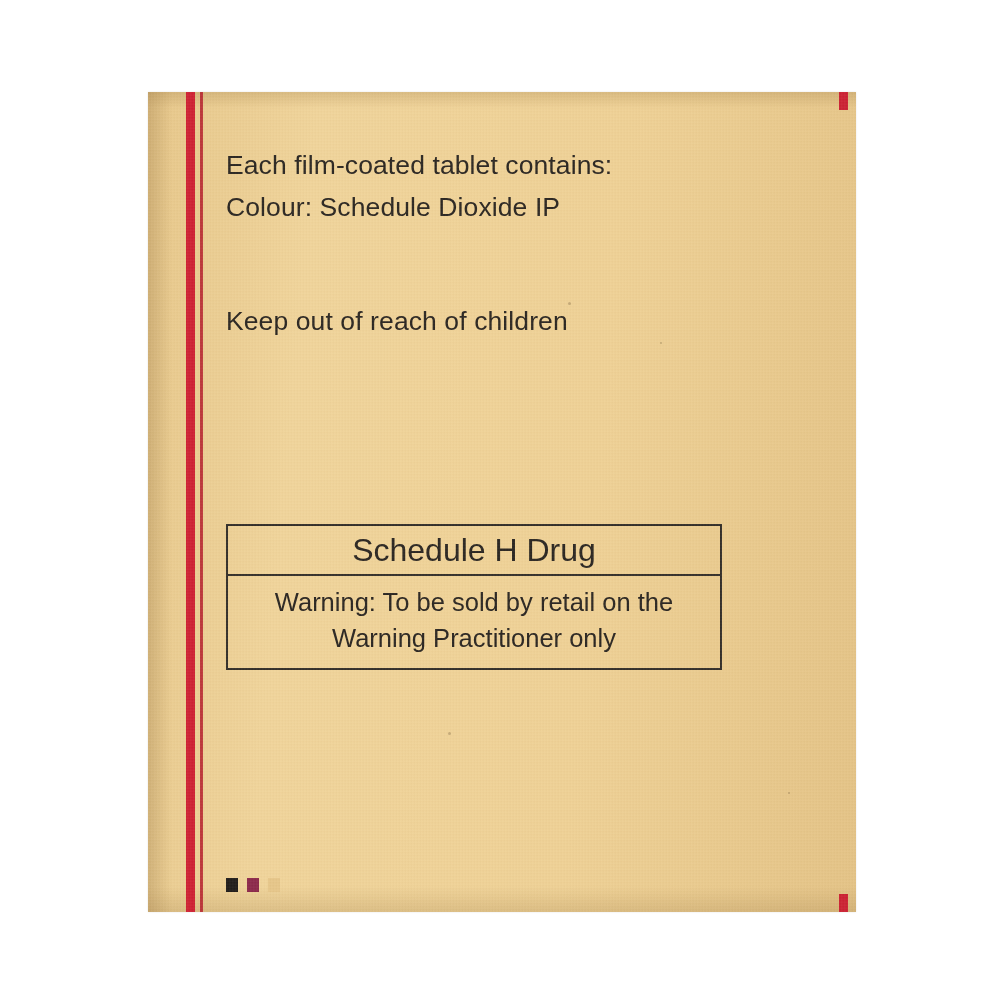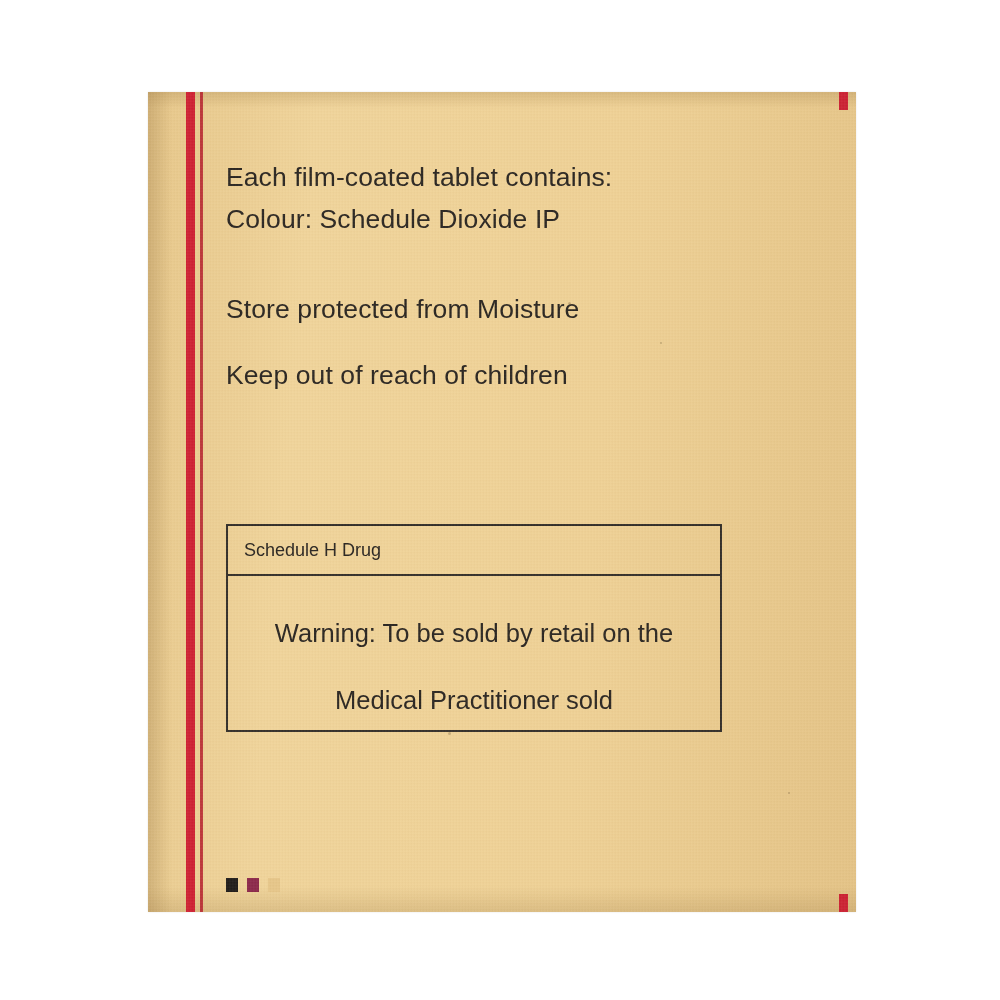--- a/index.html
+++ b/index.html
@@ -114,21 +114,20 @@
   #tick-tr { right: 8px; top: 0px; }
   #tick-br { right: 8px; bottom: 0px; }
 
   
   #text-block {
     position: absolute;
     left: 78px;
     top: 52px;
     width: 560px;
     color: #2a2622;
-    margin-top: 12px;
   }
 
   .line {
     font-size: 26.5px;
     line-height: 42px;
     letter-spacing: 0.1px;
     color: #2c2722;
     white-space: nowrap;
   }
 
@@ -136,34 +135,34 @@
 
   
   #schedule-box {
     position: absolute;
     left: 78px;
     top: 432px;
     width: 492px;
     border: 2px solid #342f29;
   }
   #schedule-title {
-    font-size: 18px;
+    text-align: center;
+    font-size: 32px;
     line-height: 48px;
     color: #2c2722;
     border-bottom: 2px solid #342f29;
-    padding-left: 16px;
   }
   #schedule-warning {
     text-align: center;
     font-size: 25.5px;
     line-height: 36px;
     color: #2c2722;
     padding: 8px 10px 12px 10px;
   }
-  #schedule-warning span { display: block; white-space: nowrap; margin-top: 31px; }
+  #schedule-warning span { display: block; white-space: nowrap; }
 
   
   .speck {
     position: absolute;
     background: rgba(90,70,40,0.28);
     border-radius: 50%;
   }
 </style>
 </head>
 <body>
@@ -182,31 +181,30 @@
     <div class="corner-tick" id="tick-tr"></div>
     <div class="corner-tick" id="tick-br"></div>
 
     <div id="text-block">
       <div class="line">Each film-coated tablet contains:</div>
       <div class="line">Colour: Schedule Dioxide IP</div>
 
       <div class="para-gap"></div>
 
       <div class="para-gap"></div>
-      <div class="line">Store protected from Moisture</div>
 
       <div class="para-gap"></div>
       <div class="line">Keep out of reach of children</div>
     </div>
 
     <div id="schedule-box">
       <div id="schedule-title">Schedule H Drug</div>
       <div id="schedule-warning">
         <span>Warning: To be sold by retail on the</span>
-        <span>Medical Practitioner sold</span>
+        <span>Warning Practitioner only</span>
       </div>
     </div>
 
     <div id="color-marks">
       <div class="mark" style="background:#221e1b"></div>
       <div class="mark" style="background:#8d2a4b"></div>
       <div class="mark" style="background:#e6c689"></div>
     </div>
 
     <div class="speck" style="left:420px; top:210px; width:3px; height:3px;"></div>

